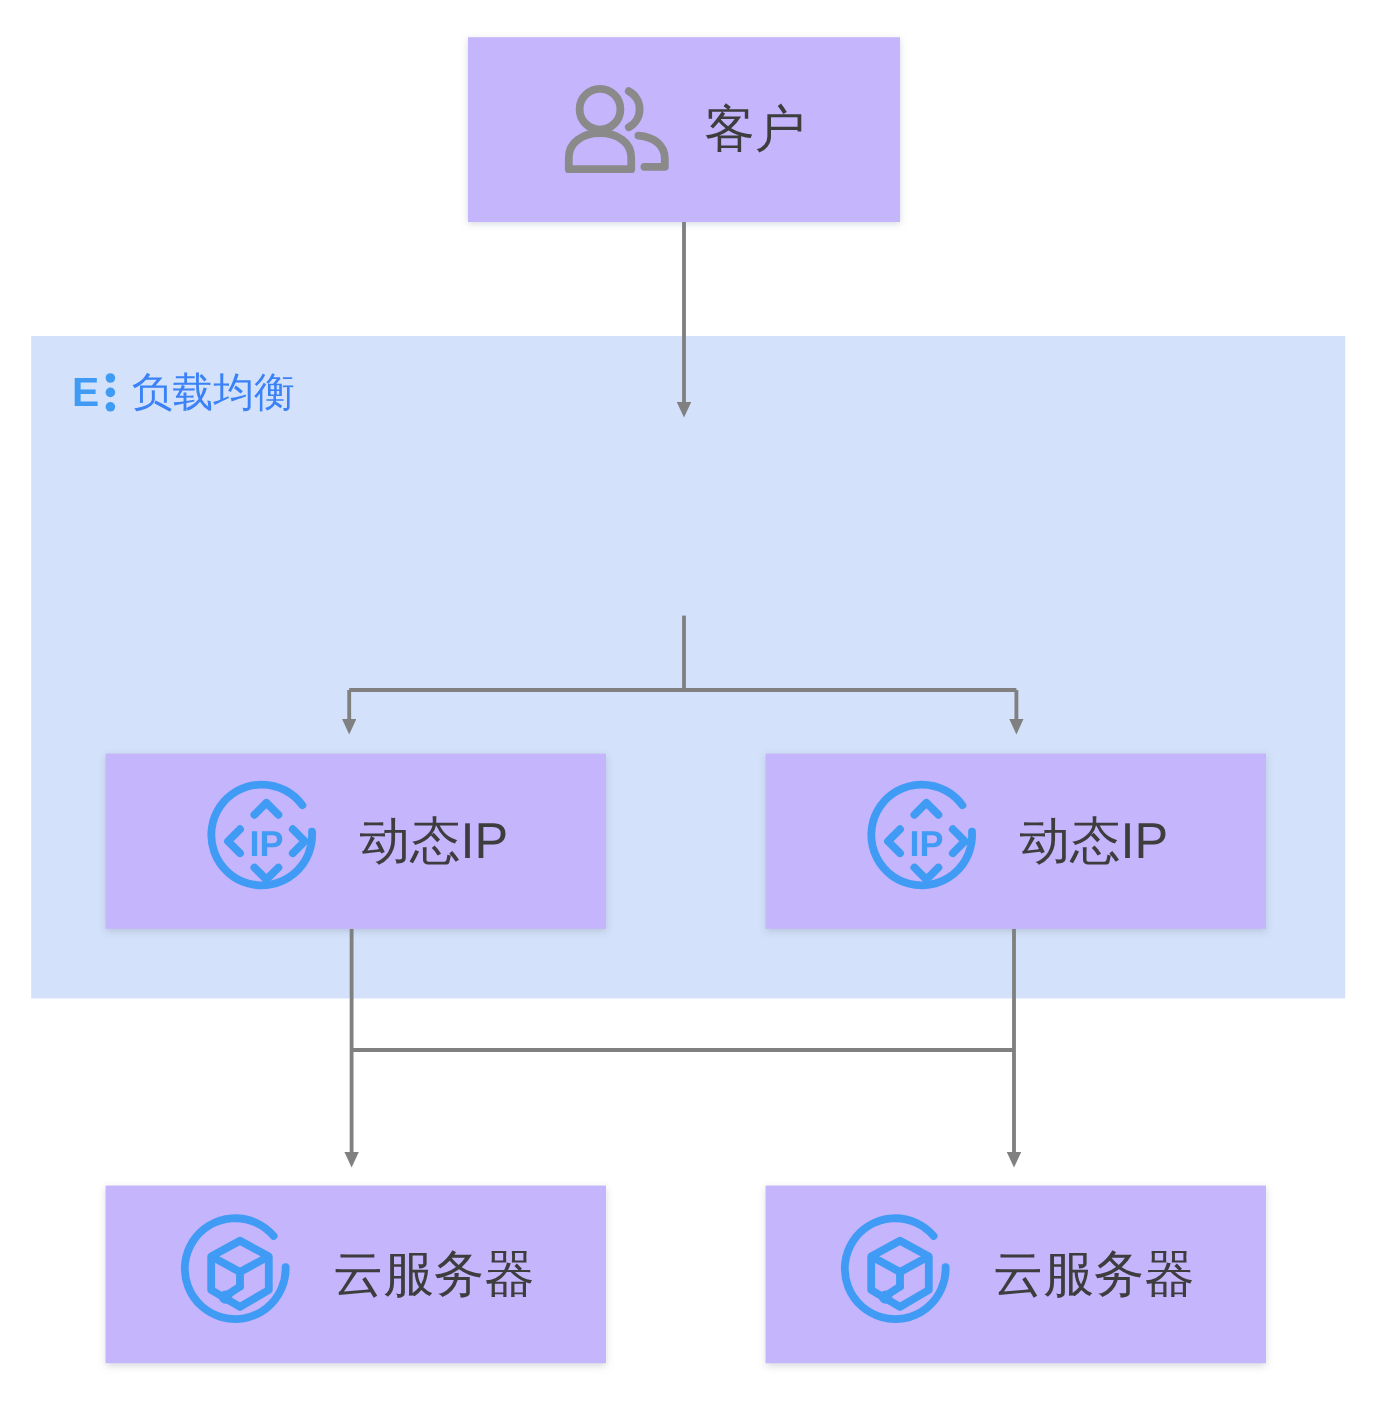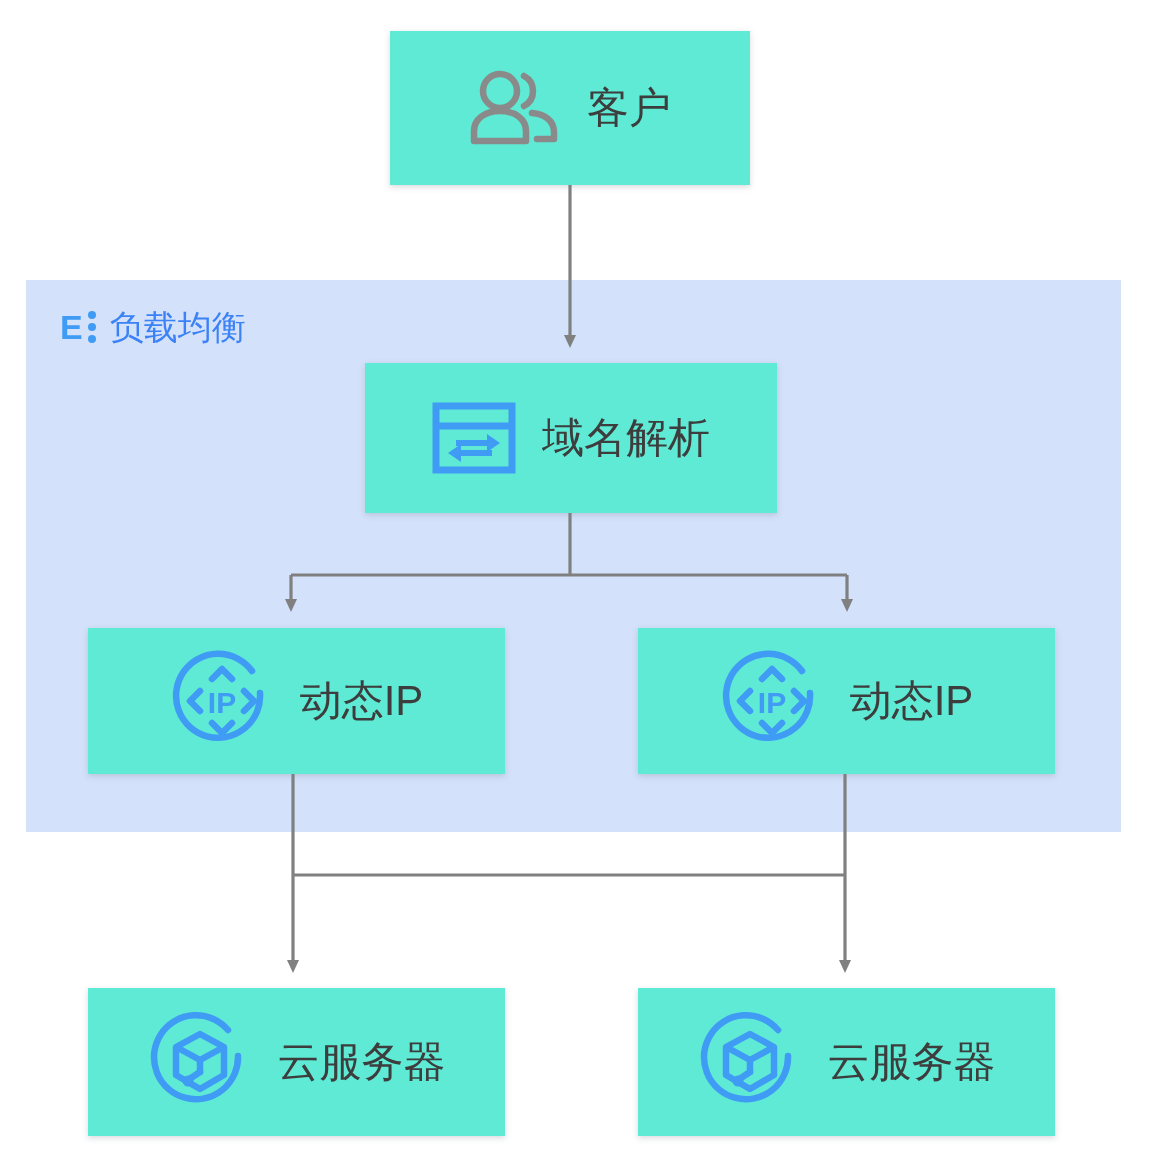--- a/index.html
+++ b/index.html
@@ -63,21 +63,21 @@
   .group-title {
     font-size: 34px;
     color: #3b82f6;
     line-height: 1;
     white-space: nowrap;
   }
 
   
   .node {
     position: absolute;
-    background: #5eead4;
+    background: #c4b5fd;
     box-shadow: 0 2px 6px rgba(120,130,145,0.30);
     display: flex;
     align-items: center;
     justify-content: center;
     gap: 26px;
     z-index: 5;
   }
   .node-label {
     font-size: 42px;
     color: #3d3d3d;
@@ -154,33 +154,20 @@
       <g fill="none" stroke="#8a8a8a" stroke-width="6.5" stroke-linecap="round" stroke-linejoin="round">
         <circle cx="31" cy="22" r="17"></circle>
         <path d="M5,72 L5,62 C5,50 16,42 31,42 C46,42 57,50 57,62 L57,72 Z"></path>
         <path d="M55,7 A17,17 0 0 1 55,37"></path>
         <path d="M63,44 C76,45 85,52 85,63 L85,70 L68,70"></path>
       </g>
     </svg>
     <span class="node-label">客户</span>
   </div>
 
-  <div class="node" id="node-dns">
-    <svg class="node-icon" width="84" height="72" viewBox="0 0 84 72">
-      <g fill="none" stroke="#409bf5" stroke-width="7">
-        <rect x="4" y="4" width="76" height="64"></rect>
-        <path d="M4,24 L80,24"></path>
-      </g>
-      <g fill="#409bf5">
-        <path d="M24,38 L55,38 L55,32 L68,41 L55,50 L55,44 L24,44 Z"></path>
-        <path d="M60,52 L29,52 L29,46 L16,55 L29,64 L29,58 L60,58 Z" transform="translate(0,-4)"></path>
-      </g>
-    </svg>
-    <span class="node-label">域名解析</span>
-  </div>
 
   <div class="node" id="node-ip-left">
     <svg class="node-icon" width="104" height="104" viewBox="0 0 104 104">
       <path d="M82,22 A42,42 0 1 0 90,44" fill="none" stroke="#409bf5" stroke-width="6.5" stroke-linecap="round"></path>
       <g fill="none" stroke="#409bf5" stroke-width="6.5" stroke-linecap="round" stroke-linejoin="round">
         <path d="M42,30 L52,20 L62,30"></path>
         <path d="M42,74 L52,84 L62,74"></path>
         <path d="M30,42 L20,52 L30,62"></path>
         <path d="M74,42 L84,52 L74,62"></path>
       </g>

